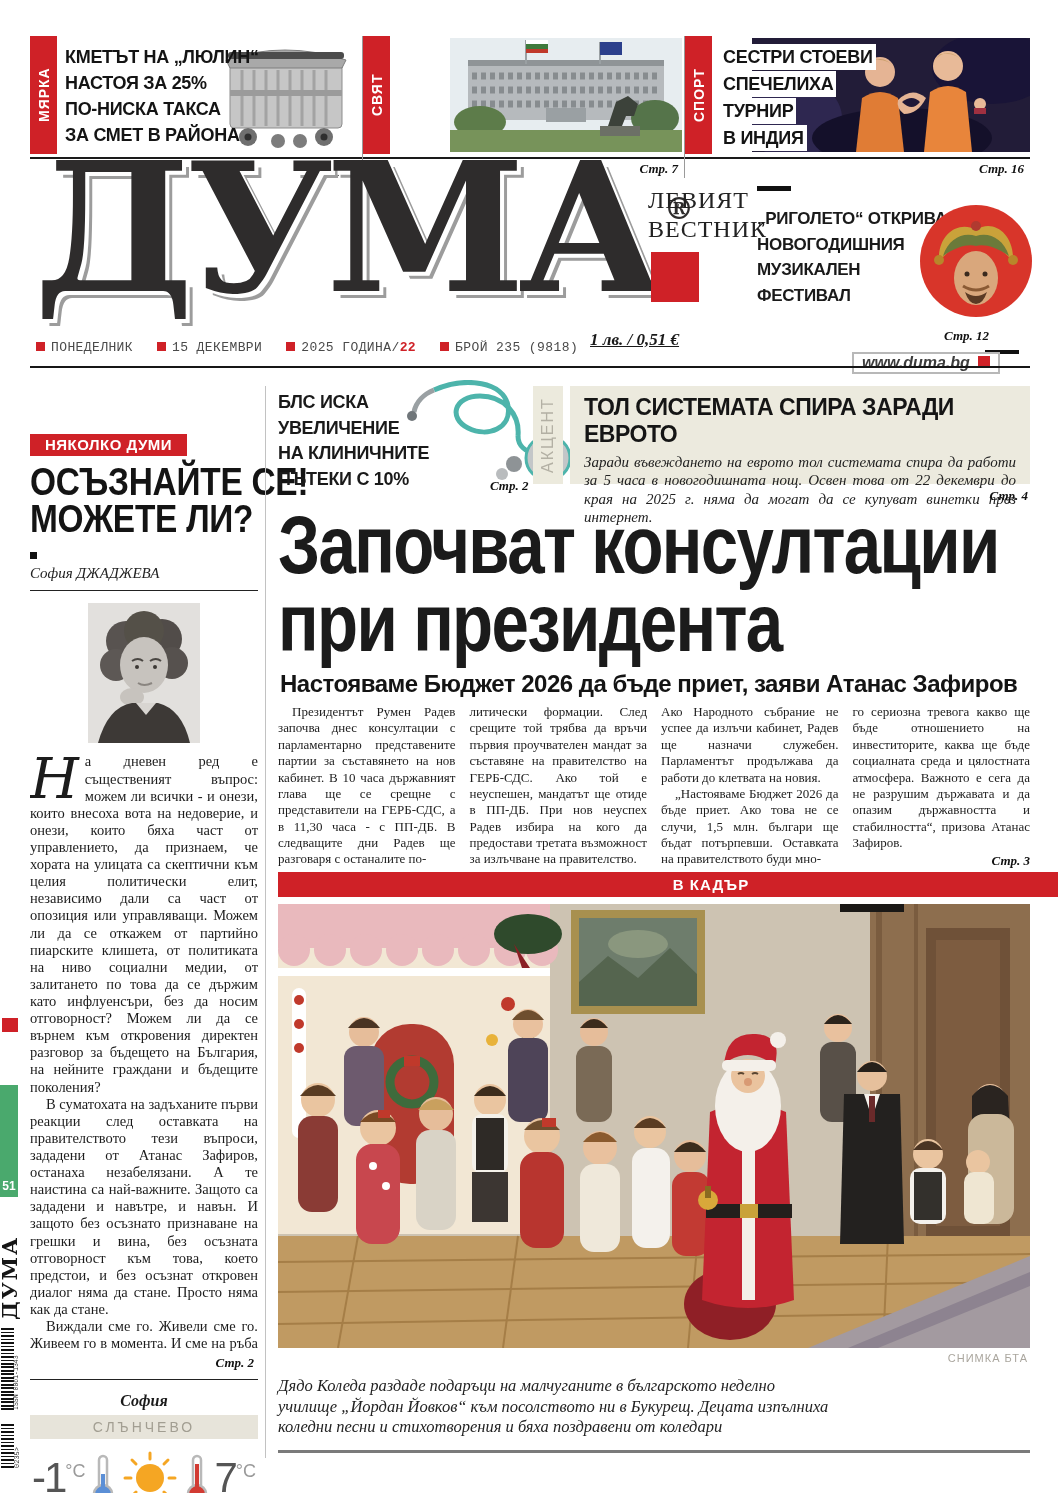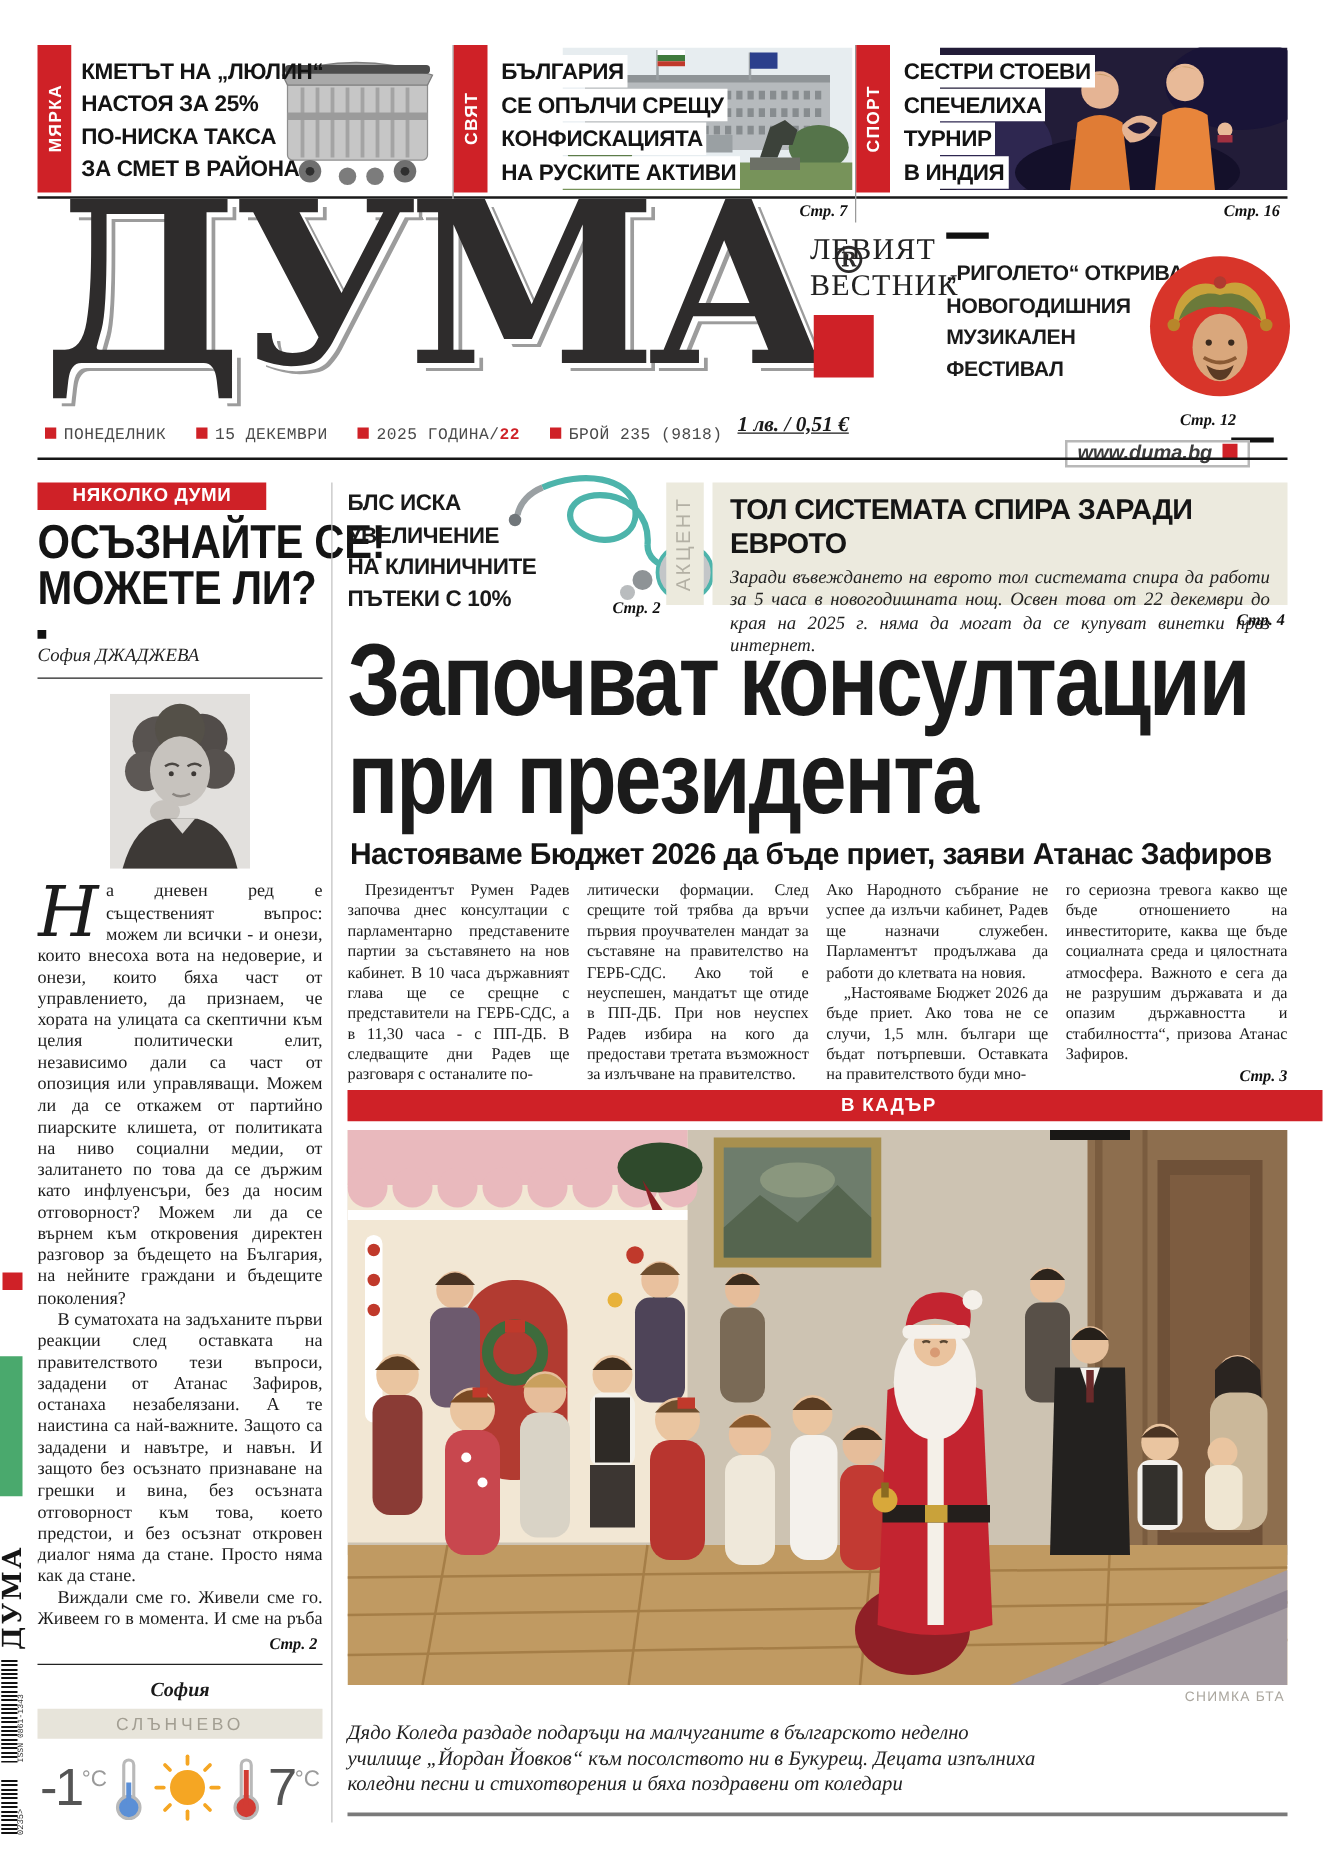--- a/index.html
+++ b/index.html
@@ -47,21 +47,21 @@
   .dl-red { color:var(--red); font-weight:bold; }
   .toprule { left:30px; top:366px; width:1000px; height:2px; background:#161616; }
   .website { position:absolute; left:822px; top:180px; background:#fff; border:2px solid #b8b8b8;
              padding:0 8px; font-family:"Liberation Sans",sans-serif; font-weight:bold; font-style:italic;
              font-size:16px; color:#3c3c3c; white-space:nowrap; }
   .website .sq { display:inline-block; width:12px; height:12px; background:var(--red); margin-left:8px; }
 
   
   .leftcol { left:30px; top:386px; width:228px; height:1075px; }
   .badge { display:inline-block; background:var(--red); color:#fff; font-family:"Liberation Sans",sans-serif;
-           font-weight:bold; font-size:15px; letter-spacing:0.5px; padding:2px 28px 3px; }
+           font-weight:bold; font-size:15px; letter-spacing:0.5px; padding:2px 15px 3px;margin-top:48px; }
   .ed-head { margin-top:8px; }
   .scalewrap { transform-origin:0 0; white-space:nowrap; }
   .ed-head .scalewrap { transform:scaleX(0.88); font-size:38px; line-height:0.98; color:#141414; }
   .bullet { width:7px; height:7px; background:#111; margin-top:14px; }
   .author { font-style:italic; font-size:15px; margin-top:6px; color:#222; }
   .lhr { height:1px; background:#222; margin-top:8px; }
   .portrait { display:block; margin:12px auto 0; }
   .ed-text { margin-top:10px; font-size:14.5px; line-height:1.18; text-align:justify; color:#1c1c1c; height:600px; overflow:hidden; }
   .dropcap { float:left; font-size:56px; line-height:0.78; font-style:italic; font-family:"DejaVu Serif",serif;
              padding:4px 6px 0 0; }
@@ -107,21 +107,21 @@
   .credit { position:absolute; right:2px; top:966px; font-family:"Liberation Sans",sans-serif; font-size:11px;
             color:#aaa69e; letter-spacing:1px; }
   .caption { position:absolute; left:0; top:990px; width:560px; font-style:italic; font-size:16.5px;
              line-height:1.25; color:#222; }
   .bottomrule { position:absolute; left:0; top:1064px; width:752px; height:3px; background:#7a7a7a; }
 
   
   .sp-red { left:2px; top:1018px; width:16px; height:14px; background:var(--red); }
   .sp-green { left:0; top:1085px; width:18px; height:112px; background:#4aa96d; }
   .sp-green span { position:absolute; bottom:4px; left:0; width:100%; text-align:center; color:#fff;
-                   font-family:"Liberation Sans",sans-serif; font-weight:bold; font-size:12px;margin-left:16px; }
+                   font-family:"Liberation Sans",sans-serif; font-weight:bold; font-size:12px; }
   .sp-title { left:-3px; top:1208px; height:112px; width:24px; writing-mode:vertical-rl; transform:rotate(180deg);
               font-family:"DejaVu Serif",serif; font-weight:bold; font-size:21px; letter-spacing:2px; color:#151515;
               display:flex; align-items:center; }
   .barcode { left:1px; width:13px; background:repeating-linear-gradient(180deg,#111 0 1.6px,#fff 1.6px 3.5px); }
   .bc1 { top:1328px; height:82px; }
   .bc2 { top:1424px; height:44px; }
   .bctext { left:13px; width:10px; font-family:"Liberation Mono",monospace; color:#333;
             writing-mode:vertical-rl; transform:rotate(180deg); }
   .issn { top:1330px; height:80px; font-size:6.5px; }
   .code { top:1424px; height:44px; font-size:7px; }
@@ -200,26 +200,20 @@
             <rect x="76" y="6" width="22" height="5" fill="#3f7a3c"></rect>
             <rect x="76" y="11" width="22" height="4" fill="#c0392b"></rect>
           <line x1="150" y1="26" x2="150" y2="4" stroke="#9aa0a3" stroke-width="2"></line>
           <rect x="150" y="4" width="22" height="13" fill="#2b3f8c"></rect>
           <ellipse cx="30" cy="84" rx="26" ry="16" fill="#5d7c4a"></ellipse>
           <ellipse cx="205" cy="80" rx="24" ry="18" fill="#55744a"></ellipse>
           <rect y="92" width="232" height="22" fill="#77935a"></rect>
           <rect x="150" y="88" width="40" height="10" fill="#6c7066"></rect>
           <path d="M158 88 L166 64 L178 58 L188 66 L184 78 L176 78 L172 88 Z" fill="#3c423a"></path>
         </svg>
-        <div class="thead cond onphoto">
-          <span>БЪЛГАРИЯ</span><br>
-          <span>СЕ ОПЪЛЧИ СРЕЩУ</span><br>
-          <span>КОНФИСКАЦИЯТА</span><br>
-          <span>НА РУСКИТЕ АКТИВИ</span>
-        </div>
       </div>
     </div>
     <div class="trule"></div>
     <div class="tpage pageref">Стр. 7</div>
   </article>
 
   <article class="teaser t3">
     <div class="trow">
       <div class="vlabel">СПОРТ</div>
       <div class="tcontent">

